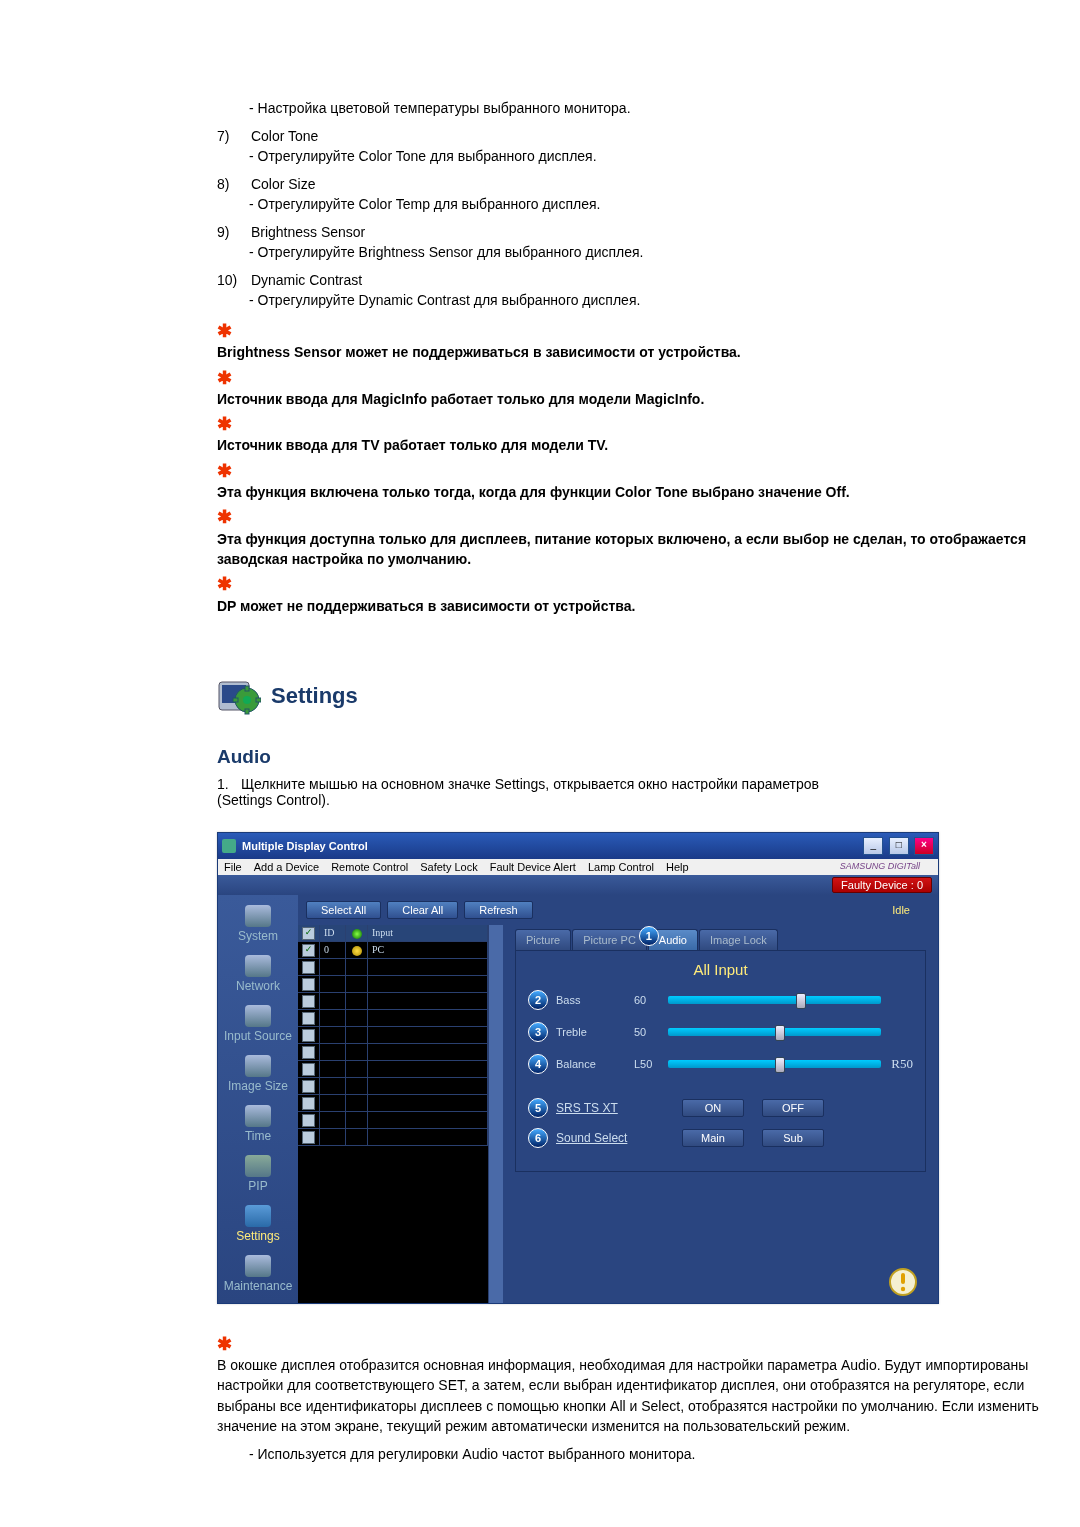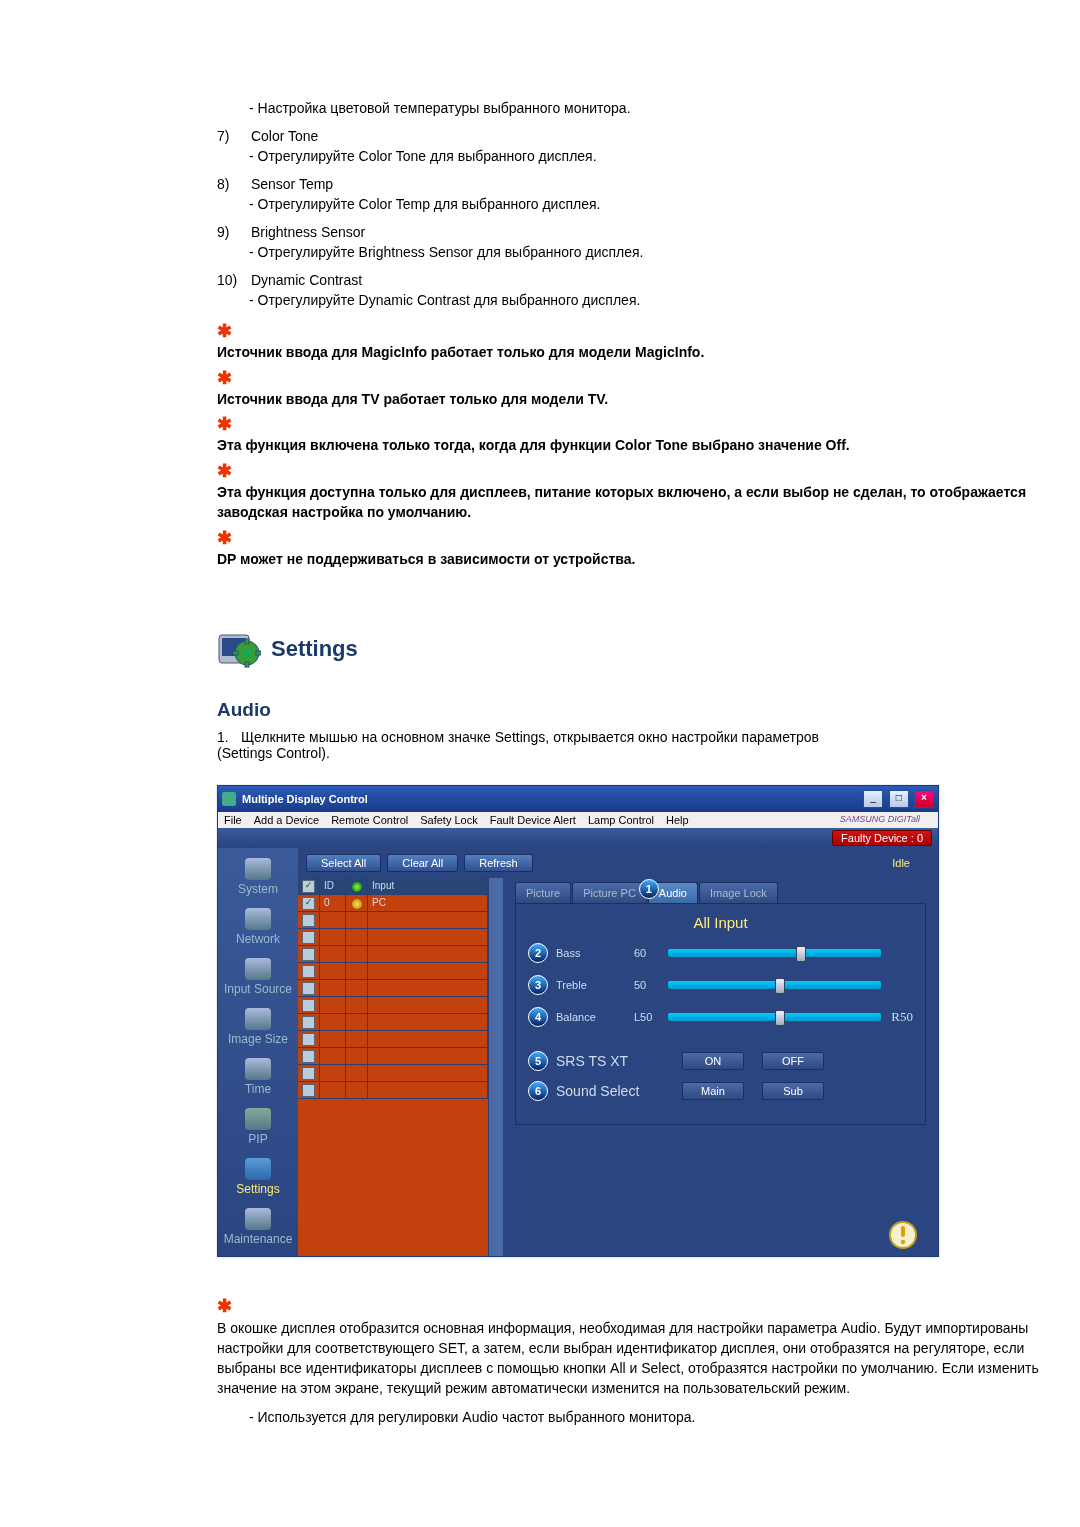--- a/index.html
+++ b/index.html
@@ -24,21 +24,21 @@
   .star { color: #e30; font-weight: bold; display: inline-block; width: 18px; vertical-align: top; font-size: 18px; line-height: 18px;}
   .note-text { font-weight: bold; display: inline; }
   .note-wrap { display: inline-block; width: 830px; vertical-align: top;}
   .section-head { margin-top: 60px; display: flex; align-items: center; }
   .section-icon { width: 44px; height: 40px; margin-right: 10px; }
   .section-title { font-size: 22px; font-weight: bold; color: #1a3a6a; }
   .sub-title { font-size: 19px; font-weight: bold; color: #1a3a6a; margin-top: 30px; }
   .sub-desc { margin-top: 8px; margin-bottom: 24px; }
   .sub-num { display: inline-block; width: 20px; }
   
-  .window { width: 720px; margin: 0 auto 40px auto; border: 1px solid #1a3a78; font-size: 12px; box-shadow: 0 0 2px rgba(0,0,0,0.2);}
+  .window { width: 720px; margin: 0 auto 31px auto; border: 1px solid #1a3a78; font-size: 12px; box-shadow: 0 0 2px rgba(0,0,0,0.2);}
   .titlebar {
     background: linear-gradient(#2a5bb8,#1a3a88);
     color: #fff; display: flex; align-items: center;
     padding: 2px 4px; height: 22px;
   }
   .titlebar .ticon { width: 14px; height: 14px; background:#4a8; border-radius:2px; margin-right:6px;}
   .titlebar .ttext { flex:1; font-weight:bold; font-size:11px;}
   .winbtns span { display:inline-block; width:18px; height:16px; background:linear-gradient(#e8f0ff,#b8c8e8); border:1px solid #23508f; margin-left:2px; color:#000; text-align:center; line-height:14px; font-size:10px;}
   .winbtns span.close { background:linear-gradient(#f08,#c02); color:#fff; font-weight:bold;}
   .menubar { background:#f0f0f0; display:flex; padding:2px 6px; font-size:11px; color:#000; align-items:flex-start;}
@@ -51,21 +51,21 @@
   .side-item { text-align:center; color:#9bc; font-size:12px; padding:6px 0;}
   .side-item.active { color:#ffeb7a;}
   .side-item .si-icon { width:26px; height:22px; margin:0 auto 2px; background:linear-gradient(#abd,#578); border-radius:4px;}
   .side-item.settings .si-icon { background:linear-gradient(#5a9bd8,#2a6aa8);}
   .side-item.pip .si-icon { background:linear-gradient(#8a9,#578);}
   .main { flex:1; display:flex; flex-direction:column;}
   .toolbar { display:flex; align-items:center; padding:6px 8px;}
   .tbtn { background:linear-gradient(#5080c0,#305090); color:#fff; font-size:11px; border:1px solid #1a3060; border-radius:2px; padding:2px 14px; margin-right:6px; text-align:center;}
   .idle { margin-left:auto; color:#ffeb7a; font-size:11px; padding-right:20px;}
   .content { display:flex; flex:1;}
-  .grid { width: 190px; background:#c2410c; }
+  .grid { width: 190px; background:#000000;font-family:Liberation Serif, serif; }
   .grid-header, .grid-row { display:flex; border-bottom:1px solid #2a4070;}
   .grid-header { background:#284578;}
   .gcell { border-right:1px solid #2a4070; padding:2px 4px; font-size:10px; color:#cde; height:16px; box-sizing:border-box; overflow:hidden;}
   .gc1 { width:22px; text-align:center;}
   .gc2 { width:26px;}
   .gc3 { width:22px; text-align:center;}
   .gc4 { flex:1;}
   .chk { display:inline-block; width:11px; height:11px; background:#bcd; border:1px solid #567; vertical-align:middle;}
   .chk.on::after { content:"✓"; color:#060; font-size:9px; display:block; line-height:9px; text-align:center;}
   .dot { width:10px; height:10px; border-radius:50%; display:inline-block; vertical-align:middle;}
@@ -81,58 +81,59 @@
   .panel-title { text-align:center; color:#ffeb7a; font-size:15px; margin-bottom:12px;}
   .slider-row { display:flex; align-items:center; margin-bottom:12px; position:relative;}
   .slider-row .callout-s { width:18px; height:18px; border-radius:50%; background:linear-gradient(#4af,#026); color:#fff; text-align:center; line-height:18px; font-size:11px; font-weight:bold; border:1px solid #fff; margin-right:8px; flex: 0 0 auto;}
   .srow-label { width:78px; color:#cde; font-size:11px;}
   .srow-val { width:30px; color:#cde; font-size:11px; text-align:left;}
   .slider { flex:1; height:8px; background:linear-gradient(#0cf,#09c); border-radius:2px; position:relative; margin: 0 4px;}
   .slider .thumb { position:absolute; top:-3px; width:8px; height:14px; background:linear-gradient(#eef,#aab); border:1px solid #345; border-radius:2px;}
   .srow-end { width:28px; color:#cde; font-size:13px; text-align:right;font-family:Liberation Serif, serif;}
   .btn-row { display:flex; align-items:center; margin-bottom:10px;}
   .btn-row .callout-s { width:18px; height:18px; border-radius:50%; background:linear-gradient(#4af,#026); color:#fff; text-align:center; line-height:18px; font-size:11px; font-weight:bold; border:1px solid #fff; margin-right:8px; flex: 0 0 auto;}
-  .brow-label { width:108px; color:#cde; font-size:14px;}
+  .brow-label { width:108px; color:#cde; font-size:12px;text-decoration:underline;}
   .pbtn { background:linear-gradient(#4a6aa8,#304a80); color:#fff; font-size:11px; border:1px solid #1a3060; border-radius:2px; padding:2px 0; width:60px; text-align:center; margin-left:18px;}
   .warn { position:absolute; right:20px; bottom:6px; width:30px; height:30px;}
   .bottom-items { margin-top: 10px;}
   .bottom-note-text { display:inline;}
 </style>
 </head>
 <body>
 
 <div class="page">
 
   <div class="list-desc" style="margin-left:32px;">- Настройка цветовой температуры выбранного монитора.</div>
 
   <div class="list-item">
     <span class="list-num">7)</span>
     <span class="list-label">Color Tone</span>
   </div>
   <div class="list-desc">- Отрегулируйте Color Tone для выбранного дисплея.</div>
 
   <div class="list-item">
     <span class="list-num">8)</span>
-    <span class="list-label">Sensor Temp</span>
+    <span class="list-label">Color Size</span>
   </div>
   <div class="list-desc">- Отрегулируйте Color Temp для выбранного дисплея.</div>
 
   <div class="list-item">
     <span class="list-num">9)</span>
     <span class="list-label">Brightness Sensor</span>
   </div>
   <div class="list-desc">- Отрегулируйте Brightness Sensor для выбранного дисплея.</div>
 
   <div class="list-item">
     <span class="list-num">10)</span>
     <span class="list-label">Dynamic Contrast</span>
   </div>
   <div class="list-desc">- Отрегулируйте Dynamic Contrast для выбранного дисплея.</div>
 
   <div class="notes">
+    <div class="note-row"><span class="star">✱</span><span class="note-wrap"><span class="note-text">Brightness Sensor может не поддерживаться в зависимости от устройства.</span></span></div>
     <div class="note-row"><span class="star">✱</span><span class="note-wrap"><span class="note-text">Источник ввода для MagicInfo работает только для модели MagicInfo.</span></span></div>
     <div class="note-row"><span class="star">✱</span><span class="note-wrap"><span class="note-text">Источник ввода для TV работает только для модели TV.</span></span></div>
     <div class="note-row"><span class="star">✱</span><span class="note-wrap"><span class="note-text">Эта функция включена только тогда, когда для функции Color Tone выбрано значение Off.</span></span></div>
     <div class="note-row"><span class="star">✱</span><span class="note-wrap"><span class="note-text">Эта функция доступна только для дисплеев, питание которых включено, а если выбор не сделан, то отображается заводская настройка по умолчанию.</span></span></div>
     <div class="note-row"><span class="star">✱</span><span class="note-wrap"><span class="note-text">DP может не поддерживаться в зависимости от устройства.</span></span></div>
   </div>
 
   <div class="section-head">
     <svg class="section-icon" viewBox="0 0 44 40">
       <rect x="2" y="6" width="30" height="28" rx="3" fill="#b0bdd0" stroke="#556"></rect>

